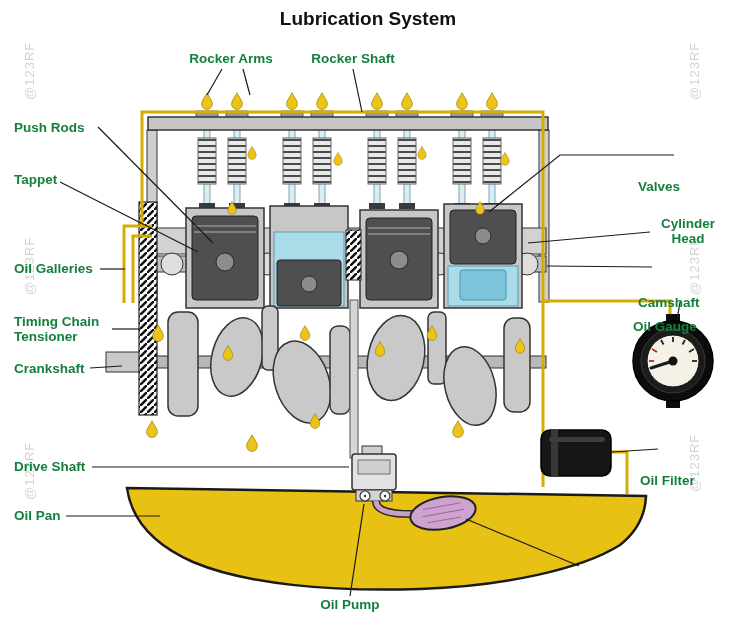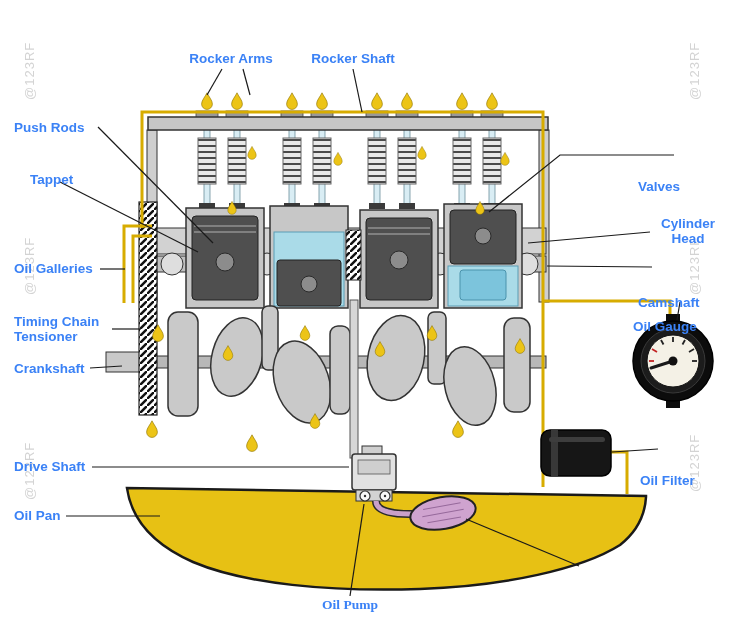--- a/index.html
+++ b/index.html
@@ -1,20 +1,20 @@
 <!DOCTYPE html>
 <html><head>
 <meta charset="utf-8">
 <style>
   html,body { margin:0; padding:0; background:#fff; }
   .canvas { position:relative; width:736px; height:637px; background:#ffffff;
             font-family:"Liberation Sans", sans-serif; overflow:hidden; }
   .title { position:absolute; top:8px; left:0; width:736px; text-align:center;
            font-size:19px; font-weight:bold; color:#111; }
-  .lbl { position:absolute; font-size:13.5px; font-weight:bold; color:#3b82f6;
+  .lbl { position:absolute; font-size:13.5px; font-weight:bold; color:#15803d;
          white-space:pre-line; line-height:1.12; }
   .lbl.center { text-align:center; }
   .lbl.right  { text-align:left;margin-top:32px; }
   .wm { position:absolute; width:60px; height:16px; transform:rotate(-90deg);
         color:#c9c9c9; font-size:13px; letter-spacing:1px; opacity:.8; }
   svg.art { position:absolute; left:0; top:0; }
 </style>
 </head>
 <body>
 
@@ -261,32 +261,33 @@
       <path d="M350,596 L364,504"></path>
       <path d="M674,155 L560,155 L489,212"></path>
       <path d="M650,232 L528,243"></path>
       <path d="M652,267 L547,266"></path>
       <path d="M680,302 L677,320"></path>
       <path d="M658,449 L612,452"></path>
       <path d="M579,566 L466,519"></path>
     </g>
   </svg>
 
+  <div class="title">Lubrication System</div>
 
   <div class="lbl center" style="left:183px;top:51px;width:96px;">Rocker Arms</div>
   <div class="lbl center" style="left:304px;top:51px;width:98px;">Rocker Shaft</div>
   <div class="lbl" style="left:14px;top:120px;">Push Rods</div>
-  <div class="lbl" style="left:14px;top:172px;margin-left:16px;">Tappet</div>
+  <div class="lbl" style="left:14px;top:172px;">Tappet</div>
   <div class="lbl" style="left:14px;top:261px;">Oil Galleries</div>
   <div class="lbl" style="left:14px;top:314px;">Timing Chain
 Tensioner</div>
   <div class="lbl" style="left:14px;top:361px;text-align:center;">Crankshaft</div>
   <div class="lbl" style="left:14px;top:459px;">Drive Shaft</div>
   <div class="lbl" style="left:14px;top:508px;">Oil Pan</div>
-  <div class="lbl center" style="left:312px;top:597px;width:76px;font-family:Liberation Serif, serif;">Oil Pump</div>
+  <div class="lbl center" style="left:312px;top:597px;width:76px;">Oil Pump</div>
   <div class="lbl right" style="left:638px;top:147px;width:84px;">Valves</div>
   <div class="lbl center" style="left:650px;top:216px;width:76px;">Cylinder
 Head</div>
   <div class="lbl right" style="left:638px;top:263px;width:84px;">Camshaft</div>
   <div class="lbl right" style="left:633px;top:287px;width:84px;">Oil Gauge</div>
   <div class="lbl right" style="left:640px;top:441px;width:80px;">Oil Filter</div>
 
 </div>
 
 </body></html>

